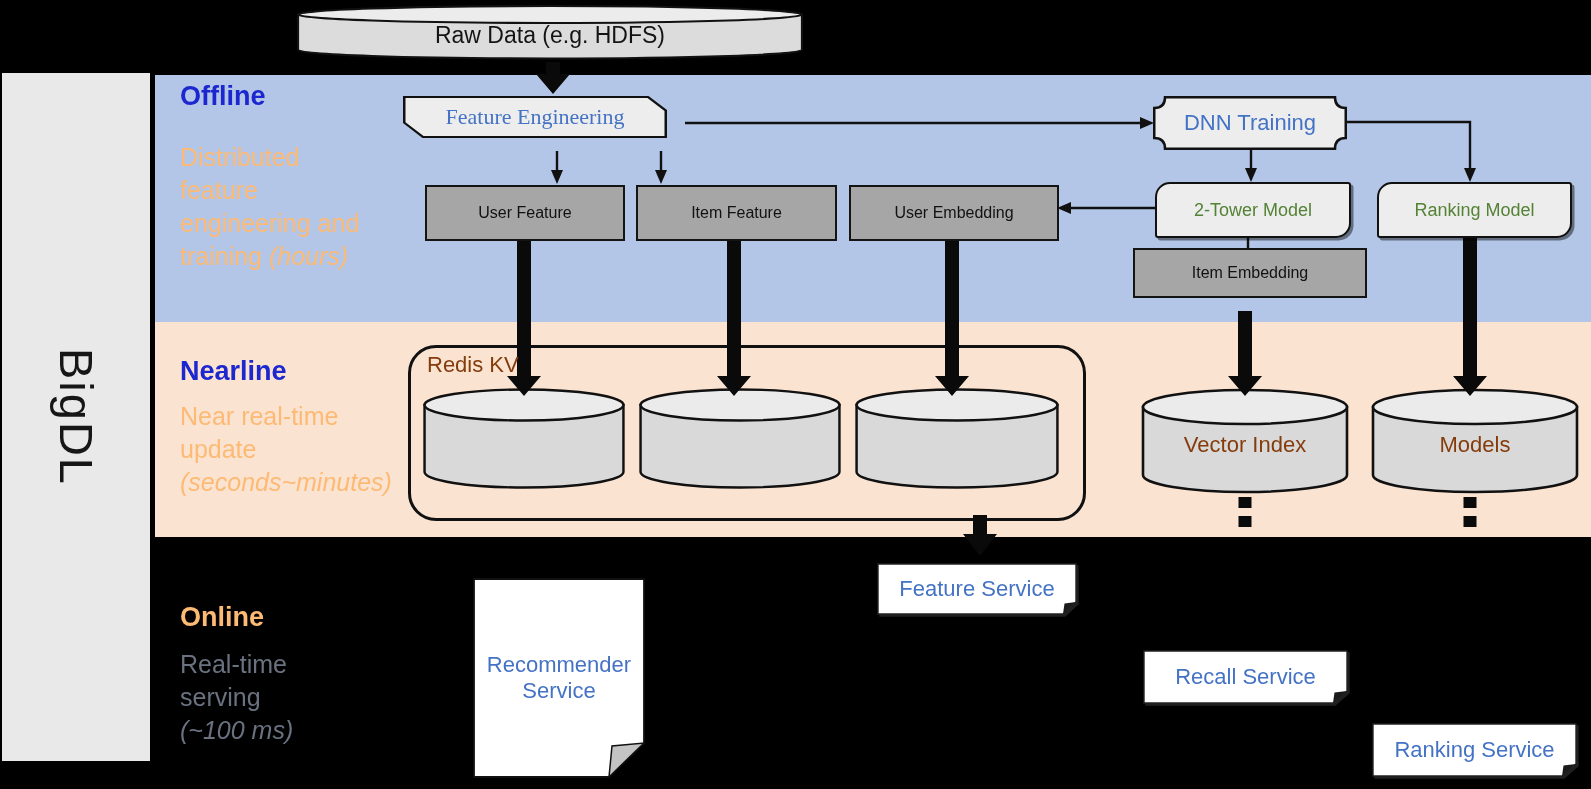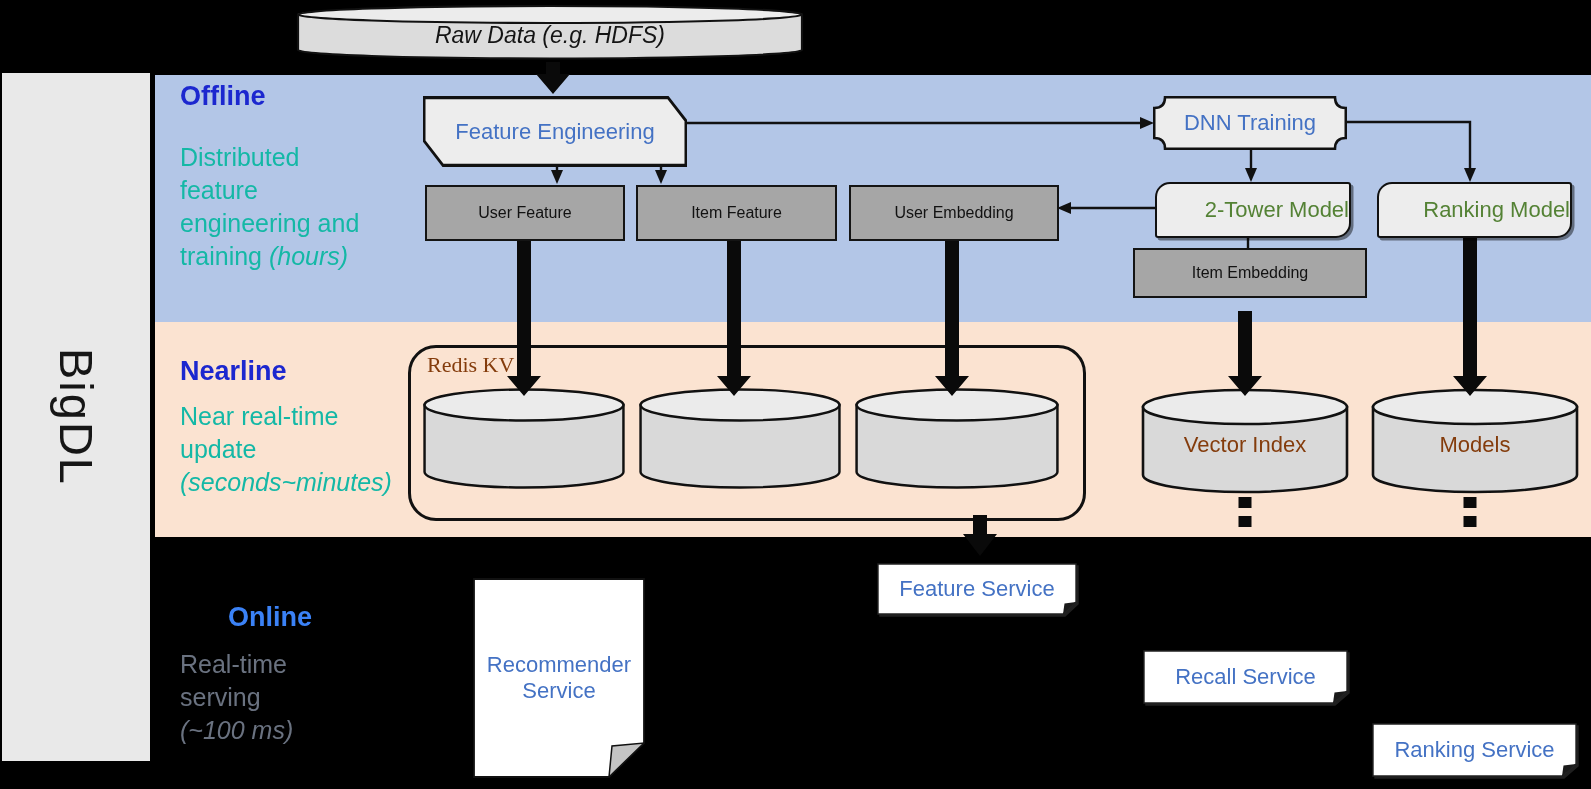--- a/index.html
+++ b/index.html
@@ -9,52 +9,52 @@
   
   .bigdl-bar{left:2px;top:73px;width:148px;height:688px;background:#e9e9e9;z-index:2;
              display:flex;align-items:center;justify-content:center;}
   .bigdl-text{writing-mode:vertical-rl;font-size:47px;color:#161616;letter-spacing:2px;}
   
   .band{left:155px;width:1436px;z-index:1;}
   .band.offline{top:75px;height:247px;background:#b3c6e7;}
   .band.nearline{top:322px;height:215px;background:#fbe3d1;}
   
   .sec-title{font-size:27px;font-weight:600;color:#1c27cf;z-index:6;}
-  .sec-title.online-t{color:#3b82f6;margin-left:48px;}
-  .sec-desc{font-size:25px;color:#14b8a6;line-height:33px;z-index:6;}
+  .sec-title.online-t{color:#fdba74;}
+  .sec-desc{font-size:25px;color:#fdba74;line-height:33px;z-index:6;}
   .sec-desc .it{font-style:italic;}
   .sec-desc.on{color:#6a7280;}
   
   .node{z-index:6;display:flex;align-items:center;justify-content:center;text-align:center;}
   .gray-box{background:#a6a6a6;border:2.5px solid #141414;font-size:16px;color:#121212;}
   .round-alt{background:#ededed;border:2.4px solid #111;border-radius:15px 3px 15px 3px;
-             font-size:22px;color:#548235;box-shadow:2.5px 2.5px 0 rgba(0,0,0,0.45);justify-content:flex-end;}
+             font-size:18px;color:#548235;box-shadow:2.5px 2.5px 0 rgba(0,0,0,0.45);}
   .shape-box{background:transparent;}
   .shape-box svg.shape{position:absolute;left:0;top:0;width:100%;height:100%;}
   .shape-label{position:relative;z-index:2;font-size:22px;color:#4472c4;}
   
   .redis-frame{left:408px;top:345px;width:672px;height:170px;border:3px solid #111;
                border-radius:28px;z-index:3;}
-  .redis-label{left:427px;top:352px;font-size:22px;color:#843c0c;z-index:6;font-family:Liberation Serif, serif;}
+  .redis-label{left:427px;top:352px;font-size:22px;color:#843c0c;z-index:6;}
   
   .cyl{z-index:4;}
   .cyl svg{position:absolute;left:0;top:0;width:100%;height:100%;}
   .cyl-label{position:absolute;left:0;right:0;top:44px;text-align:center;
              font-size:22px;color:#843c0c;z-index:2;}
   
   .doc{z-index:6;}
   .doc svg{position:absolute;left:0;top:0;width:100%;height:100%;}
   .doc-label{position:absolute;left:0;right:0;top:0;bottom:0;display:flex;align-items:center;
              justify-content:center;text-align:center;font-size:22px;color:#4472c4;z-index:2;}
   .svc{z-index:6;filter:drop-shadow(2px 2px 0 rgba(90,90,90,0.35));}
   
   .overlay{position:absolute;left:0;top:0;width:1591px;height:789px;z-index:5;pointer-events:none;}
   .raw-cyl{left:295px;top:4px;width:510px;height:58px;z-index:6;}
   .raw-cyl svg{position:absolute;left:0;top:0;width:100%;height:100%;}
-  .raw-label{position:absolute;left:0;right:0;top:18px;text-align:center;font-size:23px;color:#141414;z-index:2;font-style:italic;}
+  .raw-label{position:absolute;left:0;right:0;top:18px;text-align:center;font-size:23px;color:#141414;z-index:2;}
 </style>
 </head>
 <body>
 
 <div class="stage">
 
   <div class="abs band offline"></div>
   <div class="abs band nearline"></div>
 
   <div class="abs bigdl-bar">
@@ -116,21 +116,21 @@
     <path d="M1238,311 L1252,311 L1252,376 L1262,376 L1245,396 L1228,376 L1238,376 Z" fill="#0a0a0a"></path>
     <path d="M1463,235 L1477,235 L1477,376 L1487,376 L1470,396 L1453,376 L1463,376 Z" fill="#0a0a0a"></path>
     <path d="M973,515 L987,515 L987,534 L997,534 L980,556 L963,534 L973,534 Z" fill="#0a0a0a"></path>
 
     <rect x="1238.5" y="497" width="13" height="11" fill="#0a0a0a"></rect>
     <rect x="1238.5" y="516" width="13" height="11" fill="#0a0a0a"></rect>
     <rect x="1463.5" y="497" width="13" height="11" fill="#0a0a0a"></rect>
     <rect x="1463.5" y="516" width="13" height="11" fill="#0a0a0a"></rect>
   </svg>
 
-  <div class="abs node shape-box" style="left:423px;top:96px;width:264px;height:71px;">
+  <div class="abs node shape-box" style="left:403px;top:96px;width:264px;height:42px;font-family:Liberation Serif, serif;">
     <svg class="shape" viewBox="0 0 264 55" preserveAspectRatio="none">
       <path d="M1.25,1.25 L245,1.25 L262.75,19 L262.75,53.75 L20,53.75 L1.25,35 Z" fill="#ededed" stroke="#111" stroke-width="2.5"></path>
     </svg>
     <span class="shape-label">Feature Engineering</span>
   </div>
 
   <div class="abs node shape-box" style="left:1153px;top:96px;width:194px;height:54px;">
     <svg class="shape" viewBox="0 0 194 54" preserveAspectRatio="none">
       <path d="M12,1.25 L182,1.25 Q182,12 192.75,12 L192.75,42 Q182,42 182,52.75 L12,52.75 Q12,42 1.25,42 L1.25,12 Q12,12 12,1.25 Z" fill="#ededed" stroke="#111" stroke-width="2.5"></path>
     </svg>

